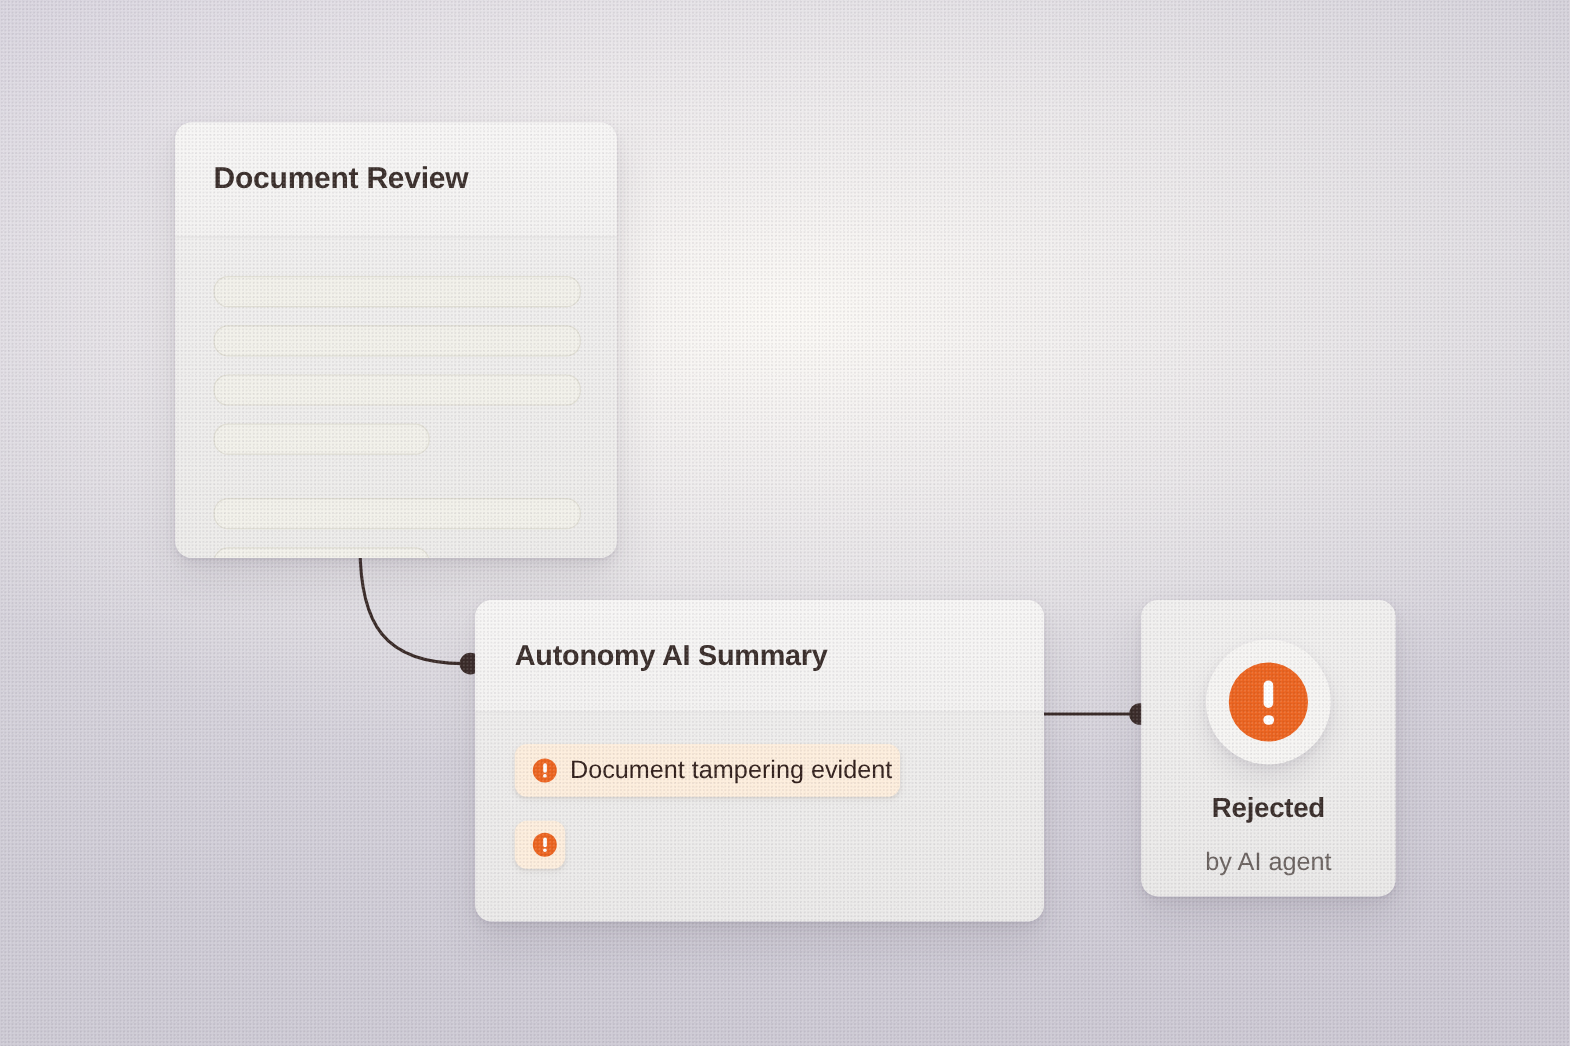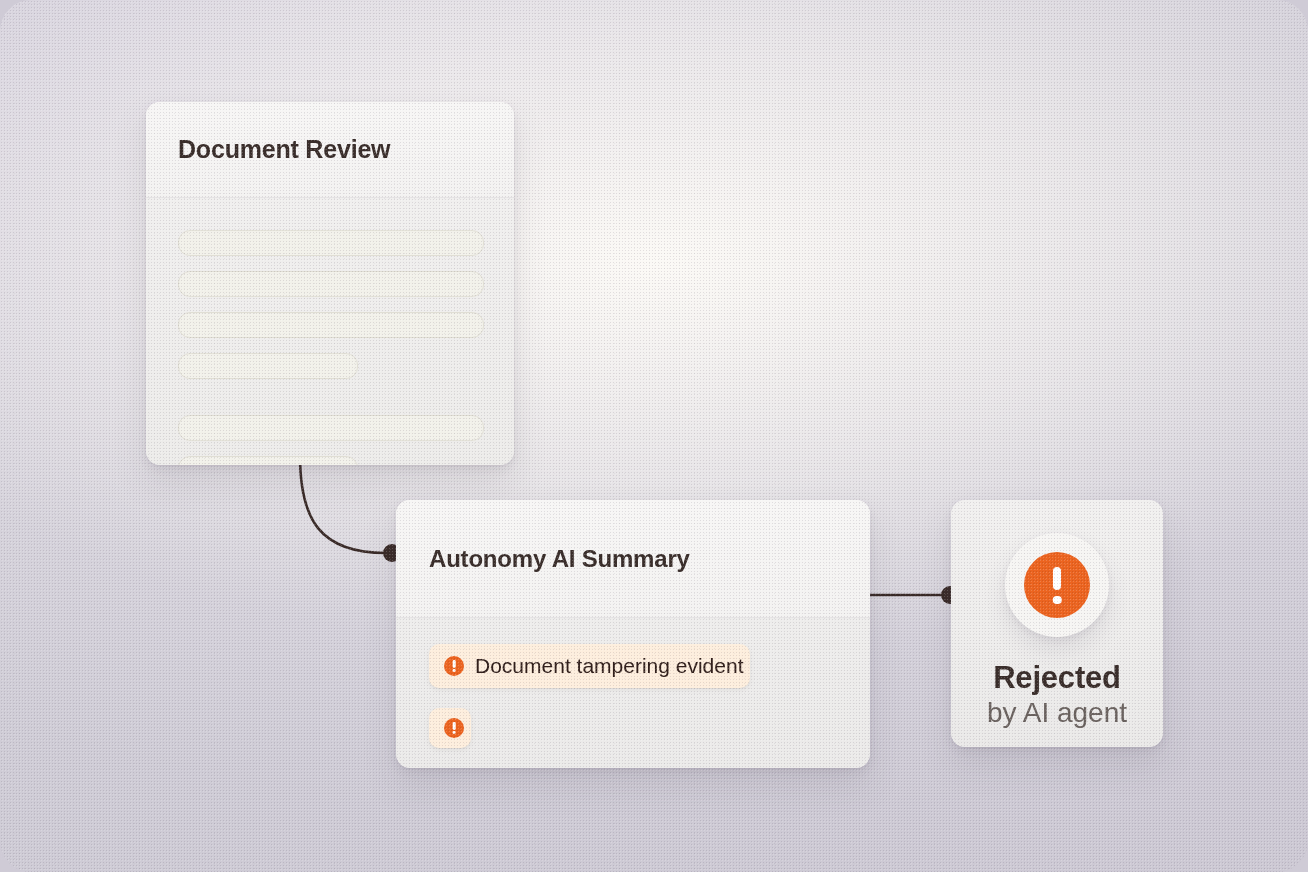--- a/index.html
+++ b/index.html
@@ -16,21 +16,20 @@
 
   #scene {
     position: relative;
     width: 1308px;
     height: 872px;
     overflow: hidden;
     background:
       radial-gradient(118% 82% at 50% 30%, rgba(255,253,248,0.92) 0%, rgba(252,250,246,0.55) 30%, rgba(236,233,238,0.16) 55%, rgba(210,206,217,0.0) 78%),
       radial-gradient(90% 70% at 12% 8%, rgba(214,210,221,0.95) 0%, rgba(214,210,221,0.35) 45%, rgba(214,210,221,0) 75%),
       linear-gradient(160deg, #d4d0da 0%, #d2cfd8 35%, #cfccd6 62%, #cdc9d4 100%);
-    border-radius: 31px;
   }
 
   
   #grain {
     position: absolute;
     inset: 0;
     pointer-events: none;
     opacity: 0.55;
     mix-blend-mode: multiply;
     background-image:
@@ -105,21 +104,21 @@
   
   #ai-card {
     left: 396px;
     top: 500px;
     width: 474px;
     height: 268px;
     background: linear-gradient(180deg, #f1f0ef 0%, #eeedec 40%, #ebeae9 100%);
   }
   #ai-card .card-header {
     height: 93px;
-    padding: 12px 33px;
+    padding: 0 33px;
   }
   #ai-card .card-title { font-size: 24px; }
   #ai-body {
     padding: 26px 33px 0 33px;
     display: flex;
     flex-direction: column;
     gap: 20px;
     align-items: flex-start;
   }
 
@@ -213,28 +212,28 @@
     left: 50%;
     bottom: 14px;
     width: 8.5px;
     height: 8.5px;
     border-radius: 50%;
     background: #ffffff;
     transform: translateX(-50%);
   }
   #status-title {
     margin-top: 23px;
-    font-size: 31px;
+    font-size: 23px;
     font-weight: bold;
     color: #3a2e2b;
     letter-spacing: -0.2px;
   }
   #status-sub {
-    margin-top: 1px;
-    font-size: 28px;
+    margin-top: 20px;
+    font-size: 21px;
     color: #6b6360;
   }
 
   
   #connectors {
     position: absolute;
     inset: 0;
     pointer-events: none;
   }
 </style>

